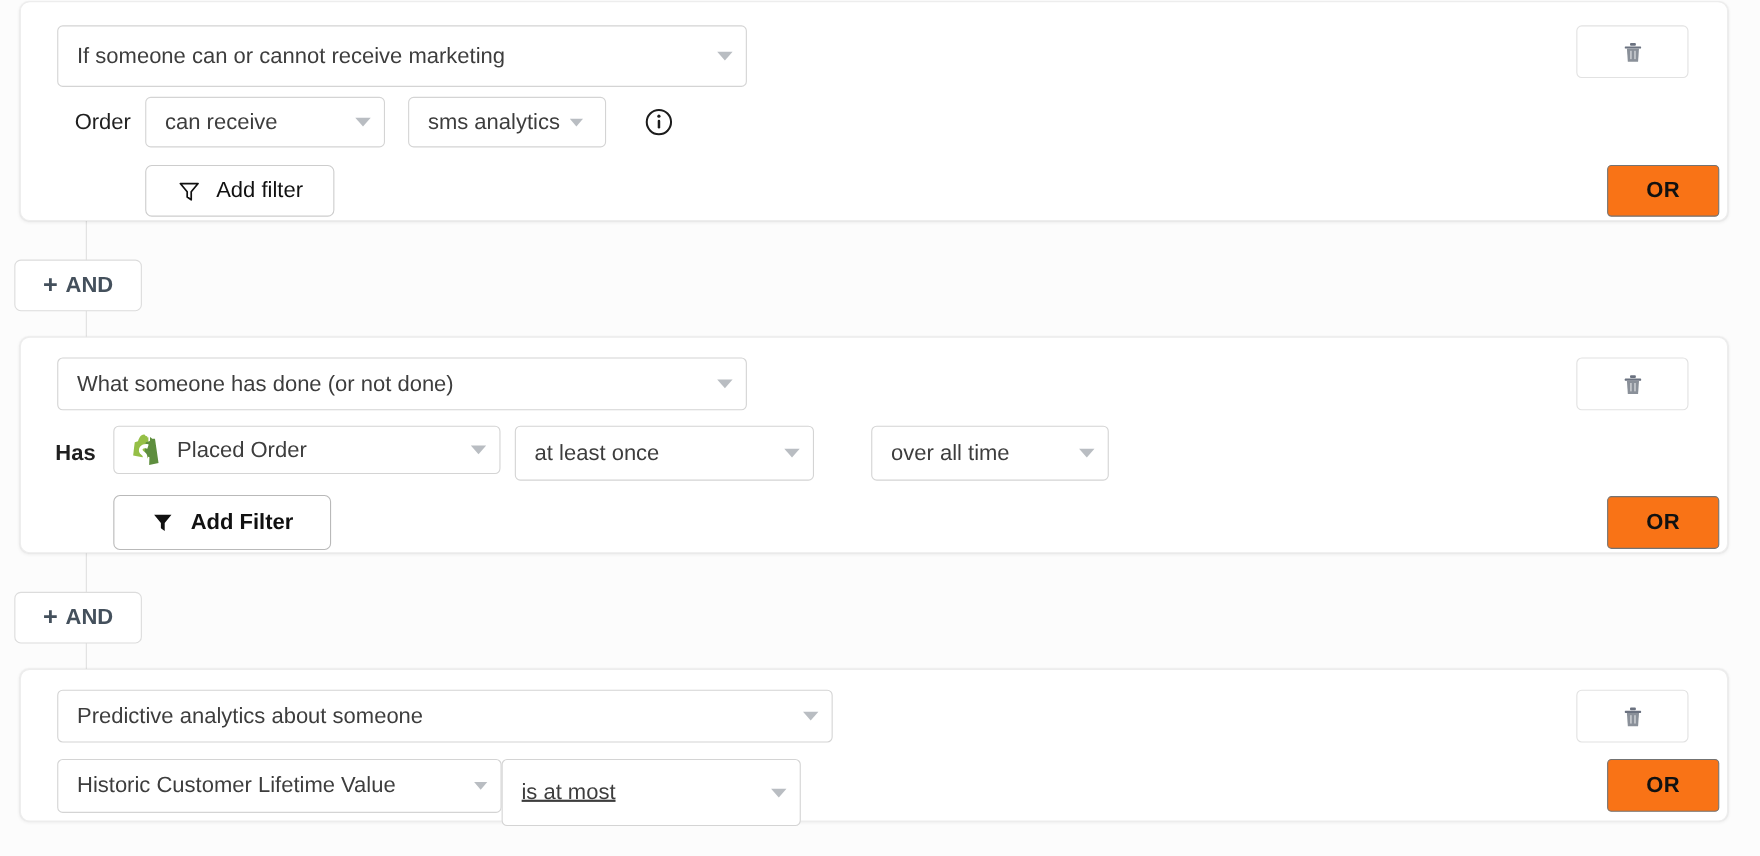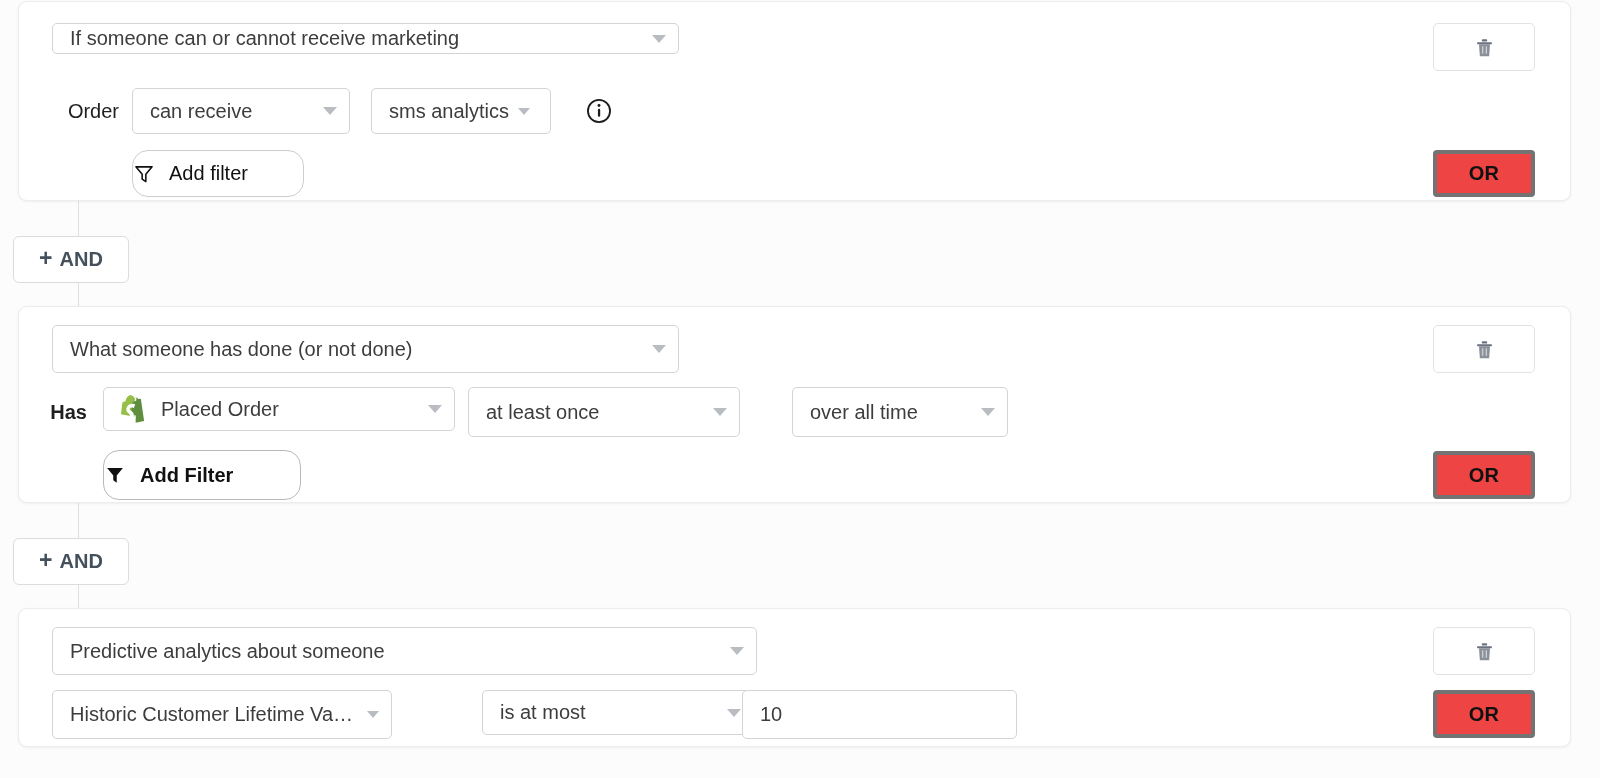--- a/index.html
+++ b/index.html
@@ -86,23 +86,24 @@
     align-items: center;
     justify-content: flex-end;
   }
   .rowlabel.bold { font-weight: bold; }
 
   
   .addfilter {
     position: absolute;
     display: flex;
     align-items: center;
+    justify-content: center;
     background: #fff;
     border: 1px solid #cdcdcd;
-    border-radius: 16px;
+    border-radius: 6px;
     font-size: 20px;
     color: #111;
     cursor: pointer;
     gap: 14px;
   }
   .addfilter.strong { font-weight: bold; border-color: #b9b9b9; }
 
   
   .trashbtn {
     position: absolute;
@@ -114,28 +115,29 @@
     border-radius: 5px;
     cursor: pointer;
   }
 
   
   .orbtn {
     position: absolute;
     display: flex;
     align-items: center;
     justify-content: center;
-    background: #ef4444;
-    border: 4px solid #737373;
+    background: #f97316;
+    border: 1px solid #737373;
     border-radius: 4px;
     font-size: 20px;
     font-weight: bold;
     color: #111;
     letter-spacing: 0.3px;
     cursor: pointer;
+    margin-left: 28px;
   }
 
   
   .andbtn {
     position: absolute;
     left: 13px;
     display: flex;
     align-items: center;
     justify-content: center;
     background: #fff;
@@ -173,21 +175,21 @@
 </head>
 <body>
 
 <div class="page">
 
   <div class="spine" style="top:200px;height:110px;"></div>
   <div class="spine" style="top:500px;height:112px;"></div>
 
   <div class="card" style="top:1px;height:200px;">
 
-    <div class="sel" style="left:33px;top:21px;width:627px;height:31px;">
+    <div class="sel" style="left:33px;top:21px;width:627px;height:56px;">
       <span class="txt">If someone can or cannot receive marketing</span>
       <span class="caret"></span>
     </div>
 
     <div class="rowlabel" style="left:0px;top:86px;width:100px;height:46px;">Order</div>
 
     <div class="sel" style="left:113px;top:86px;width:218px;height:46px;">
       <span class="txt">can receive</span>
       <span class="caret"></span>
     </div>
@@ -295,33 +297,30 @@
     <span>AND</span>
   </div>
 
   <div class="card" style="top:608px;height:139px;">
 
     <div class="sel" style="left:33px;top:18px;width:705px;height:48px;">
       <span class="txt">Predictive analytics about someone</span>
       <span class="caret"></span>
     </div>
 
-    <div class="sel" style="left:33px;top:81px;width:340px;height:49px;">
+    <div class="sel" style="left:33px;top:81px;width:404px;height:49px;">
       <span class="txt">Historic Customer Lifetime Value</span>
       <span class="caret" style="border-left-width:6px;border-right-width:6px;border-top-width:7px;"></span>
     </div>
 
-    <div class="sel" style="left:463px;top:81px;width:272px;height:45px;">
+    <div class="sel" style="left:437px;top:81px;width:272px;height:61px;text-decoration:underline;">
       <span class="txt">is at most</span>
       <span class="caret"></span>
     </div>
 
-    <div class="txtinput" style="left:723px;top:81px;width:275px;height:49px;">
-      <span>10</span>
-    </div>
 
     <div class="trashbtn" style="left:1414px;top:18px;width:102px;height:48px;">
       <span style="display:flex;">
         <svg width="19" height="21" viewBox="0 0 20 22">
           <rect x="2.2" y="5.4" width="15.6" height="2.1" rx="0.6" fill="#6b7280"></rect>
           <path d="M4.2 7.5 H15.8 L14.9 20.2 H5.1 Z" fill="#8a9099"></path>
           <rect x="7.2" y="2.2" width="5.6" height="2.6" rx="0.9" fill="#6b7280"></rect>
           <rect x="7.3" y="9.6" width="1.5" height="8" fill="#ffffff" opacity="0.55"></rect>
           <rect x="11.2" y="9.6" width="1.5" height="8" fill="#ffffff" opacity="0.55"></rect>
         </svg>

